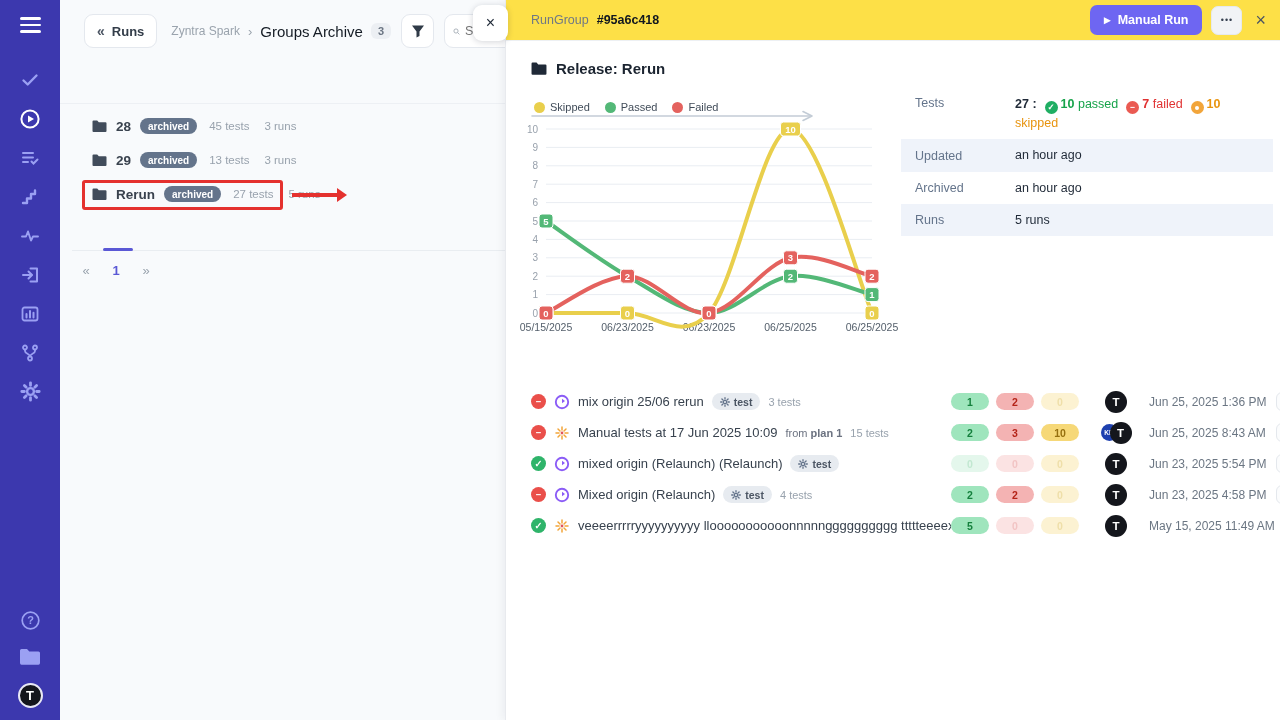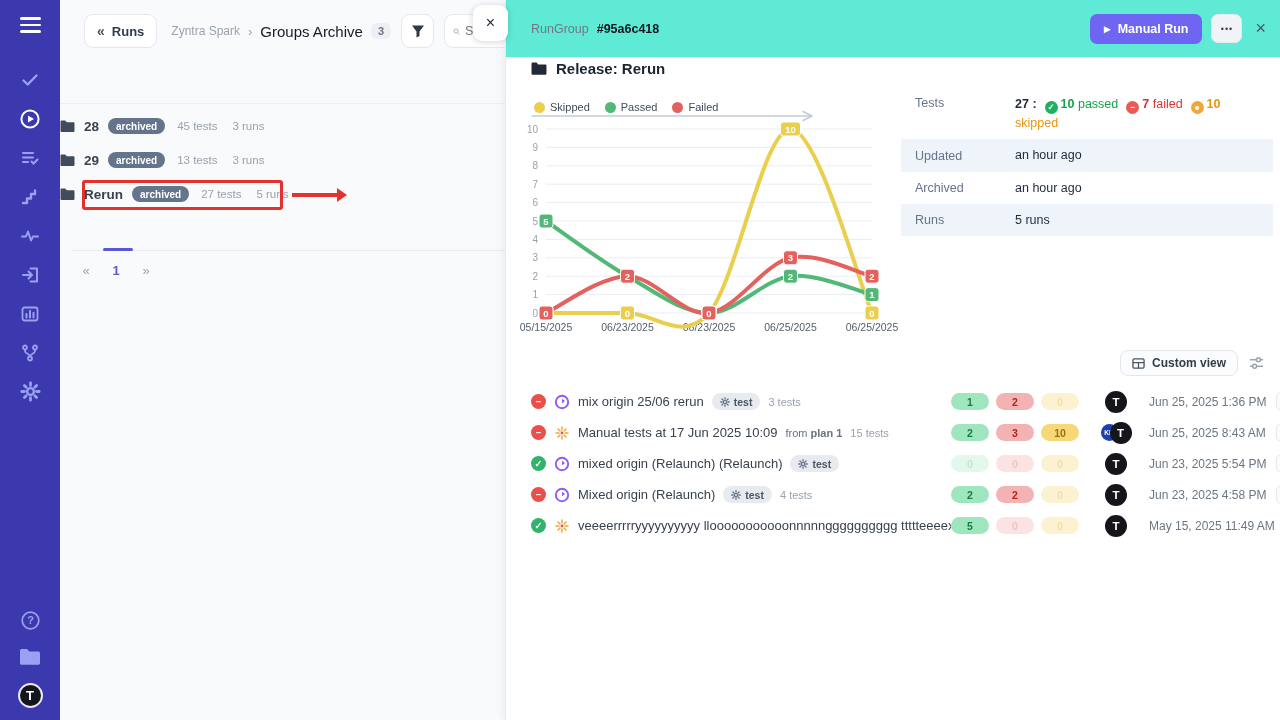--- a/index.html
+++ b/index.html
@@ -24,40 +24,40 @@
   .crumb-proj { font-size:12px; color:#9aa3ad; }
   .crumb-sep { font-size:13px; color:#9aa3ad; }
   .crumb-page { font-size:15px; color:#141b24; font-weight:normal; }
   .crumb-count { font-size:11px; color:#6b7583; background:#eceff3; border-radius:6px; padding:2px 7px; font-weight:600; }
   .filter-btn { width:33px; height:34px; background:#fff; border:1px solid #e4e8ee; border-radius:9px; display:flex; align-items:center; justify-content:center; cursor:pointer; flex-shrink:0; }
   .search-box { width:70px; height:34px; background:#fff; border:1px solid #e4e8ee; border-radius:9px; display:flex; align-items:center; gap:5px; padding:0 8px; overflow:hidden; flex-shrink:0; }
   .search-box input { border:none; outline:none; width:40px; font-size:12.5px; color:#333; background:transparent; font-family:"Liberation Sans",sans-serif; }
   .divider1 { position:absolute; left:0; top:103px; width:100%; height:1px; background:#edf0f4; }
 
   .folders { position:absolute; left:0; top:109px; width:100%; }
-  .folder-row { height:34px; display:flex; align-items:center; gap:9px; cursor:pointer; }
+  .folder-row { height:34px; display:flex; align-items:center; padding-left:32px; gap:9px; cursor:pointer; }
   .f-name { font-size:13.5px; color:#39424e; font-weight:600; }
   .f-badge { background:#64748b; color:#fff; font-size:10px; padding:2.5px 8px; border-radius:9px; font-weight:600; }
   .f-meta { font-size:11.5px; color:#98a2ad; margin-left:3px; }
   .f-meta + .f-meta { margin-left:6px; }
 
   .anno-box { position:absolute; left:22px; top:180px; width:201px; height:30px; border:3px solid #e4312e; border-radius:3px; pointer-events:none; }
   .anno-arrow { position:absolute; left:232px; top:193px; width:46px; height:3.5px; background:#e4312e; pointer-events:none; }
   .anno-arrow:after { content:""; position:absolute; right:-9px; top:-5.5px; border-left:10px solid #e4312e; border-top:7px solid transparent; border-bottom:7px solid transparent; }
 
   .divider2 { position:absolute; left:12px; top:250px; right:0; height:1px; background:#e9edf1; }
   .pagebar { position:absolute; left:43px; top:248px; width:30px; height:3px; background:#5a58d5; border-radius:2px; }
   .pagination { position:absolute; left:11px; top:259px; display:flex; }
   .pagination span { width:30px; text-align:center; font-size:13px; color:#9aa4ae; cursor:pointer; padding:4px 0; }
   .pagination .cur { color:#5a58d5; font-weight:600; }
 
   
   .drawer { position:absolute; left:505px; top:0; width:775px; height:720px; background:#fff; border-left:1px solid #e8eaee; box-shadow:-3px 0 8px rgba(15,23,42,.05); }
   .drawer-close-float { position:absolute; left:-33px; top:5px; width:35px; height:36px; background:#fff; border:none; border-radius:9px; box-shadow:0 1px 6px rgba(15,23,42,.18); display:flex; align-items:center; justify-content:center; font-size:16px; color:#1f2937; cursor:pointer; z-index:6; font-family:"Liberation Sans",sans-serif; }
-  .d-header { position:absolute; left:0; top:0; width:100%; height:58px; border-bottom:1px solid #edf0f3; display:flex; align-items:center; padding:0 14px 0 25px; gap:8px; background:#5eead4; }
+  .d-header { position:absolute; left:0; top:0; width:100%; height:41px; border-bottom:1px solid #edf0f3; display:flex; align-items:center; padding:0 14px 0 25px; gap:8px; background:#fde047; }
   .rg-label { font-size:12.5px; color:#6f7885; }
   .rg-id { font-size:12.5px; color:#10161f; font-weight:bold; }
   .hd-actions { margin-left:auto; display:flex; align-items:center; gap:9px; }
   .btn-purple { display:flex; align-items:center; gap:7px; background:#6e66f2; color:#fff; border:none; border-radius:7px; padding:8px 14px; font-size:12.5px; font-weight:600; cursor:pointer; font-family:"Liberation Sans",sans-serif; }
   .btn-purple .play { font-size:8.5px; }
   .btn-more { width:31px; height:29px; background:#f1f3f6; border:1px solid #e6e9ee; border-radius:7px; font-size:9px; letter-spacing:1px; color:#374151; cursor:pointer; }
   .btn-x { background:none; border:none; font-size:18px; color:#4b5563; cursor:pointer; margin-left:4px; font-family:"Liberation Sans",sans-serif; }
 
   .d-title { position:absolute; left:25px; top:60px; display:flex; align-items:center; gap:9px; }
   .d-title span { font-size:15px; font-weight:bold; color:#1b2430; }
@@ -381,37 +381,20 @@
       <div class="d-row slim">
         <span class="d-lab">Archived</span>
         <span class="d-val">an hour ago</span>
       </div>
       <div class="d-row alt slim">
         <span class="d-lab">Runs</span>
         <span class="d-val">5 runs</span>
       </div>
     </div>
 
-    <div class="custom-row">
-      <button class="custom-btn">
-        <svg width="13" height="13" viewBox="0 0 14 14" fill="none" stroke="#4b5563" stroke-width="1.4">
-            <rect x="1" y="2" width="12" height="10" rx="1.5"></rect>
-            <path d="M1 6 h12 M7 6 v6"></path>
-          </svg>
-        <span>Custom view</span>
-      </button>
-      <span class="sliders">
-        <svg width="15" height="14" viewBox="0 0 16 14" stroke="#9aa3ad" stroke-width="1.6" fill="none">
-            <path d="M1 3.5 h14"></path>
-            <circle cx="10" cy="3.5" r="2.1" fill="#fff"></circle>
-            <path d="M1 10.5 h14"></path>
-            <circle cx="6" cy="10.5" r="2.1" fill="#fff"></circle>
-          </svg>
-      </span>
-    </div>
 
     <div class="runs-list" id="runs-list">
         <div class="run-row">
           <span class="r-left">
             <span class="st failed">−</span>
             <span class="kind">
               <svg width="16" height="16" viewBox="0 0 16 16">
                 <circle cx="8" cy="8" r="6.2" fill="none" stroke="#8b5cf6" stroke-width="1.9"></circle>
                 <path d="M8 4.8 L11 7 L8 9.2 Z" fill="#8b5cf6"></path>
               </svg>

